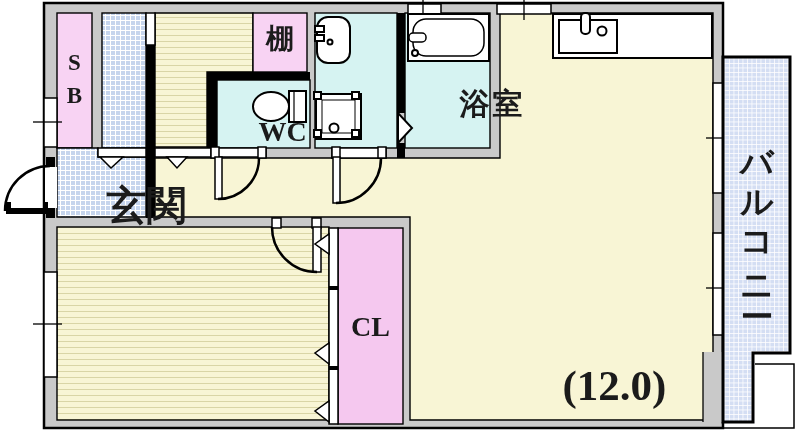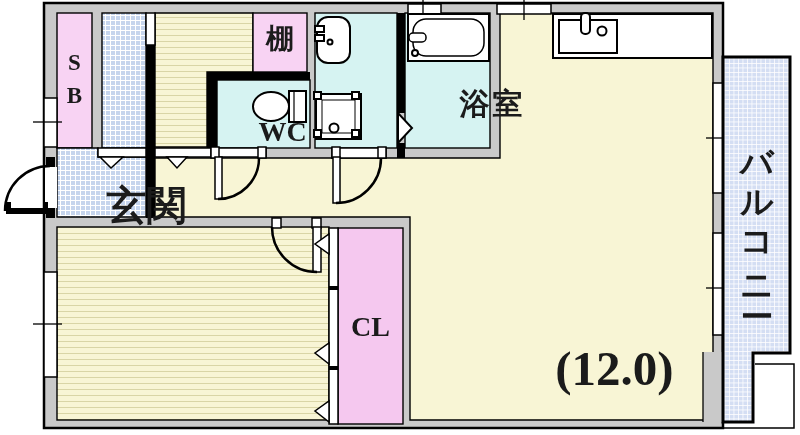--- a/index.html
+++ b/index.html
@@ -26,21 +26,21 @@
   .lbl-tana    { left:253px; top:15px;  width:54px;  height:47px;  font-size:28px; }
   .lbl-washroom{ left:330px; top:49px;  width:70px;  height:44px;  font-size:17px;
                  flex-direction:column; line-height:19px; }
   .lbl-bath    { left:405px; top:84px;  width:85px;  height:40px;  font-size:30px; letter-spacing:3px;margin-left:45px; }
   .lbl-wc      { left:245px; top:115px; width:75px;  height:34px;  font-size:28px; }
   .lbl-genkan  { left:57px;  top:181px; width:89px;  height:50px;  font-size:40px;margin-left:45px; }
   .lbl-yo      { left:170px; top:314px; width:165px; height:50px;  font-size:46px; }
   .lbl-yo-size { left:170px; top:368px; width:165px; height:52px;  font-size:44px; }
   .lbl-cl      { left:338px; top:310px; width:65px;  height:34px;  font-size:28px; }
   .lbl-ldk     { left:530px; top:305px; width:168px; height:48px;  font-size:44px; letter-spacing:2px; }
-  .lbl-ldk-size{ left:527px; top:343px; width:175px; height:50px;  font-size:49px; }
+  .lbl-ldk-size{ left:527px; top:360px; width:175px; height:50px;  font-size:43px; }
   .lbl-balcony { left:723px; top:78px;  width:67px;  height:275px; font-size:33px;
                  writing-mode:vertical-rl; text-orientation:mixed; letter-spacing:6px; }
 </style>
 </head>
 <body>
 
 <div id="plan">
 
   <svg width="800" height="435" viewBox="0 0 800 435">
     <defs>

